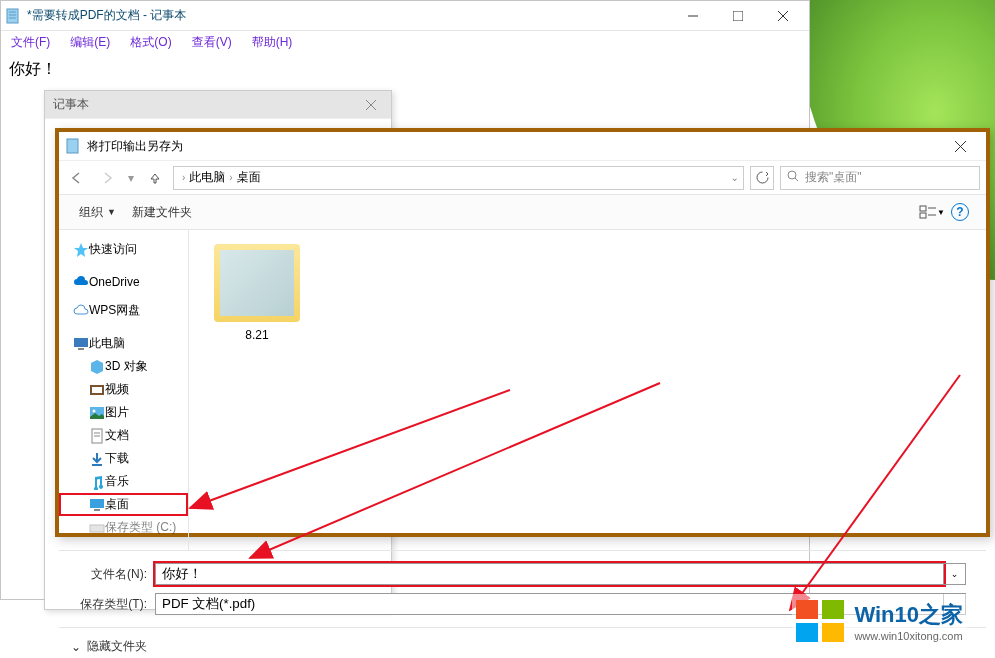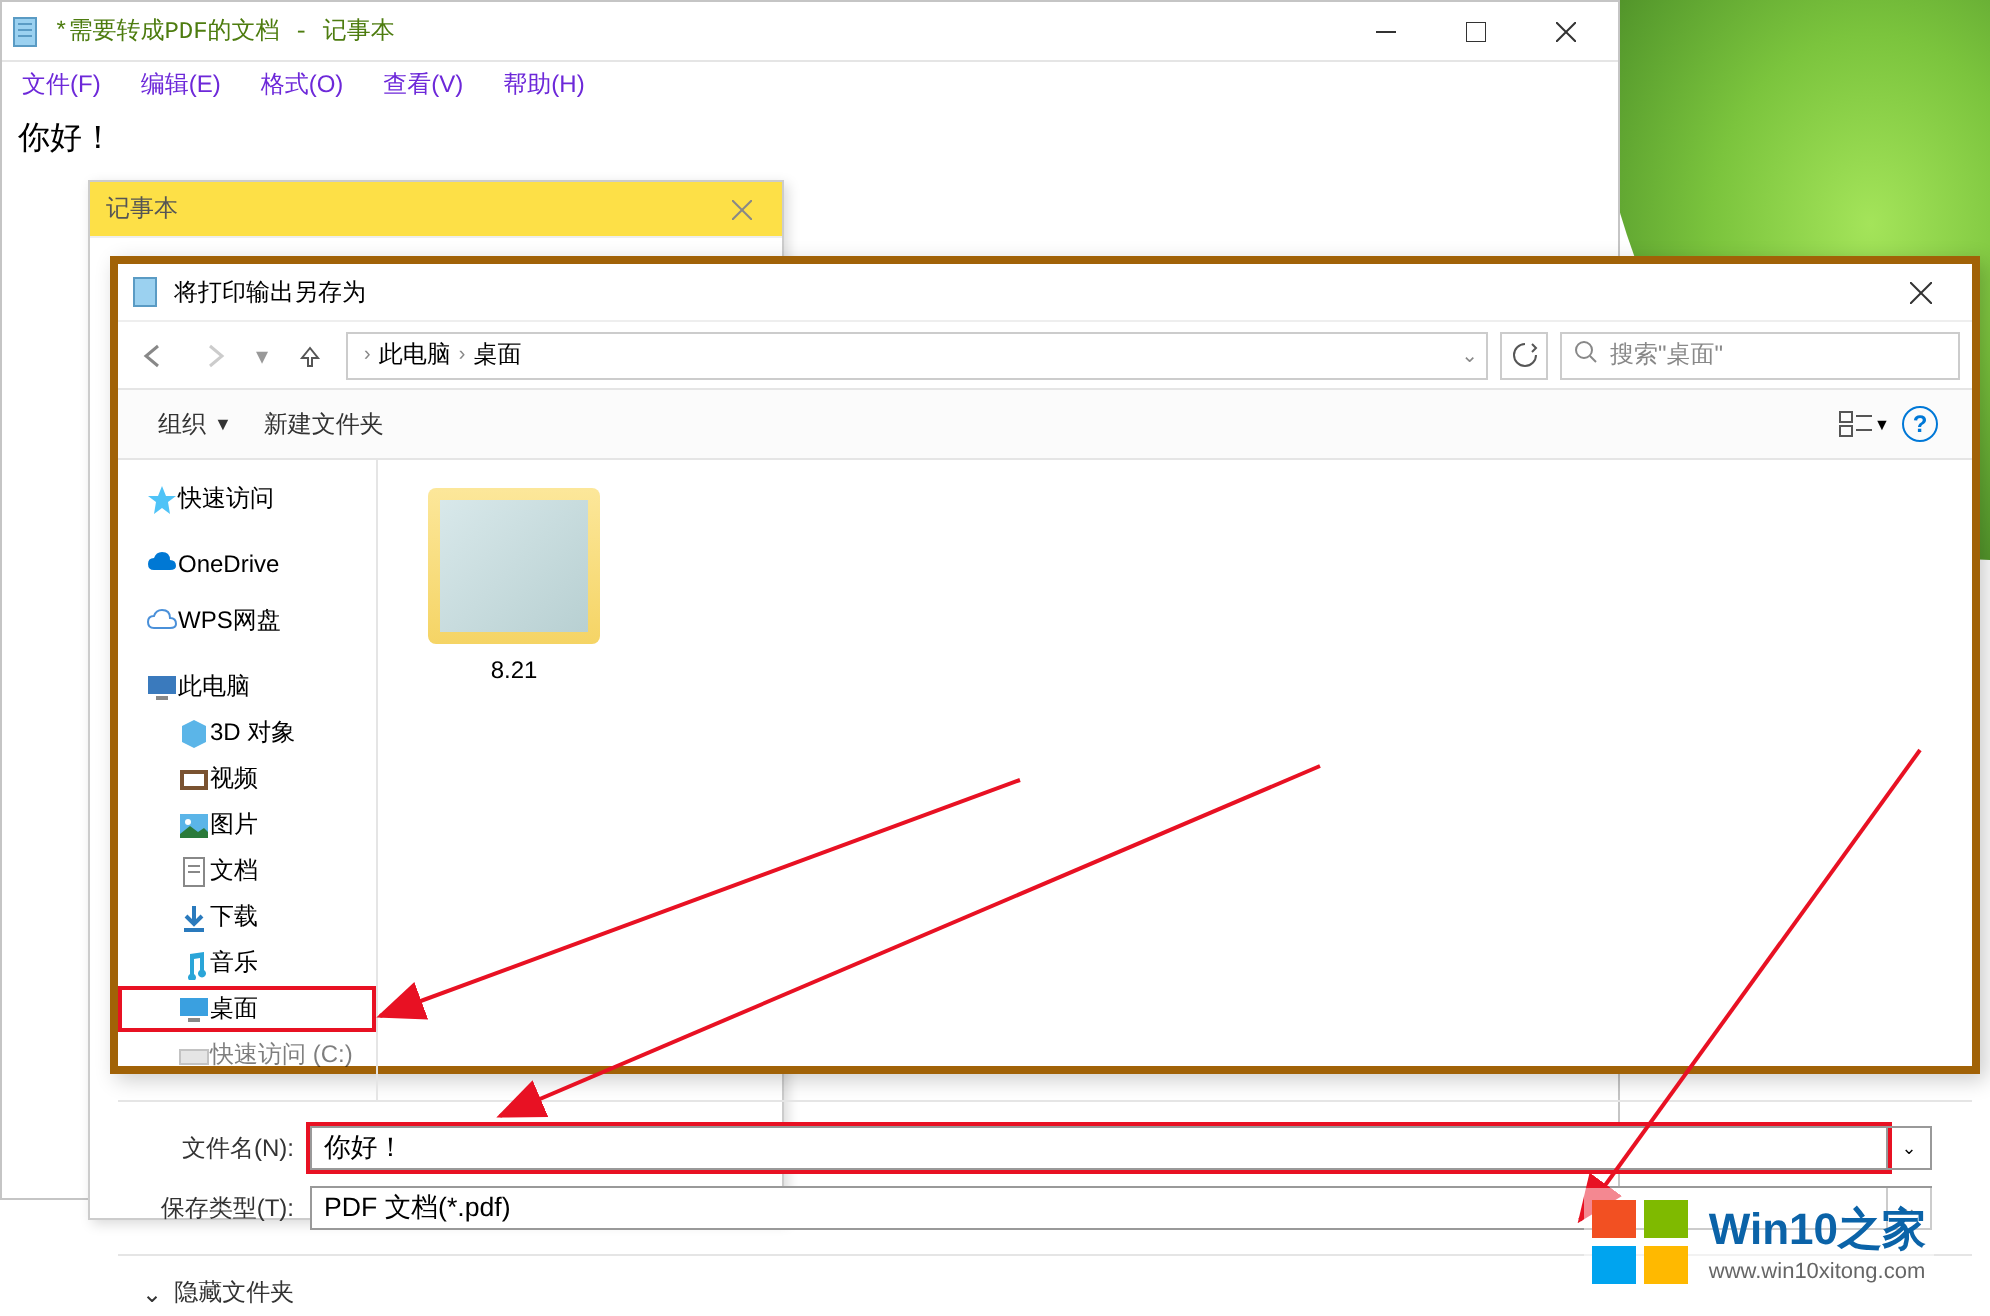--- a/index.html
+++ b/index.html
@@ -7,30 +7,30 @@
 
 
 .bg-leaf { position: absolute; right: 0; top: 0; width: 200px; height: 280px;
   background: radial-gradient(ellipse at 70% 40%, #a4e45a 0%, #7bc43d 40%, #5ba02f 70%, #3e7a1f 100%);
   border-radius: 0 0 0 100%; z-index: 0; }
 
 
 .notepad { position: absolute; left: 0; top: 0; width: 810px; height: 600px; background: #fff; border: 1px solid #c5c5c5; z-index: 1; }
 .titlebar { height: 30px; display: flex; align-items: center; padding: 0 4px; border-bottom: 1px solid #e5e5e5; }
 .titlebar .icon { width: 16px; height: 16px; margin-right: 6px; }
-.titlebar .title { flex: 1; color: #4d7c0f; font-family: Liberation Mono, monospace; }
+.titlebar .title { flex: 1; color: #0c4a6e; }
 .winbtns { display: flex; }
 .winbtn { width: 45px; height: 28px; display: flex; align-items: center; justify-content: center; color: #555; }
 .menubar { height: 22px; display: flex; align-items: center; padding: 0 4px; gap: 8px; color: #6d28d9; }
 .menubar span { padding: 2px 6px; }
 .content { padding: 6px 8px; font-size: 16px; }
 
 
 .small-notepad { position: absolute; left: 44px; top: 90px; width: 348px; height: 520px; background: #fff; border: 1px solid #ccc; box-shadow: 2px 2px 6px rgba(0,0,0,.15); z-index: 2; }
-.sn-title { height: 28px; display: flex; align-items: center; padding: 0 8px; background: #fde047; border-bottom: 1px solid #eee; color: #555; }
+.sn-title { height: 28px; display: flex; align-items: center; padding: 0 8px; background: #e5e5e5; border-bottom: 1px solid #eee; color: #555; }
 .sn-title .spacer { flex: 1; }
 .sn-close { width: 24px; height: 24px; display: flex; align-items: center; justify-content: center; color: #888; }
 
 
 .saveas { position: absolute; left: 55px; top: 128px; width: 935px; height: 409px; background: #fff; border: 4px solid #a16207; box-shadow: 3px 3px 10px rgba(0,0,0,.2); z-index: 3; }
 .sa-title { height: 28px; display: flex; align-items: center; padding: 0 6px; }
 .sa-title .spacer { flex: 1; }
 .sa-close { width: 40px; height: 26px; display: flex; align-items: center; justify-content: center; color: #555; }
 
 .sa-nav { height: 34px; display: flex; align-items: center; padding: 0 6px; gap: 6px; border-top: 1px solid #eee; }
@@ -328,21 +328,21 @@
             </svg>
           </span>
         <span>桌面</span>
       </div>
       <div class="tree-item indent" style="opacity:.5;">
         <span class="ticon">
             <svg viewBox="0 0 16 16">
               <rect x="1" y="5" width="14" height="7" fill="#ccc" stroke="#888"></rect>
             </svg>
           </span>
-        <span>快速访问 (C:)</span>
+        <span>保存类型 (C:)</span>
       </div>
     </div>
 
     <div class="files">
       <div class="file-item">
         <div class="file-icon folder-icon"></div>
         <div>8.21</div>
       </div>
     </div>
   </div>

